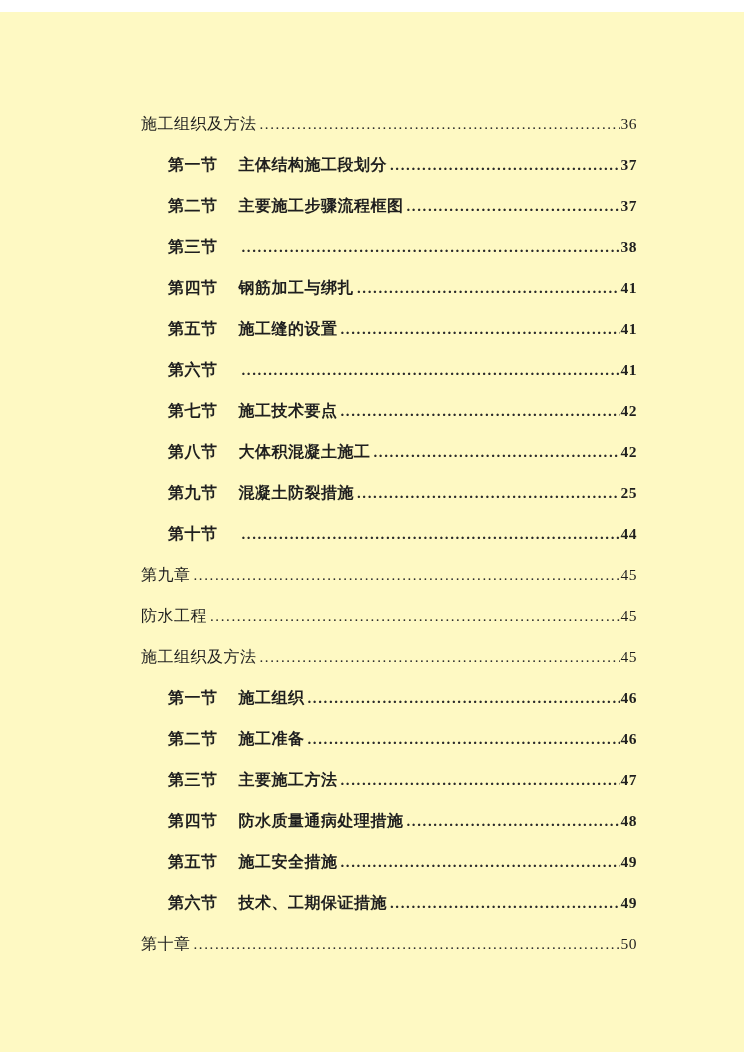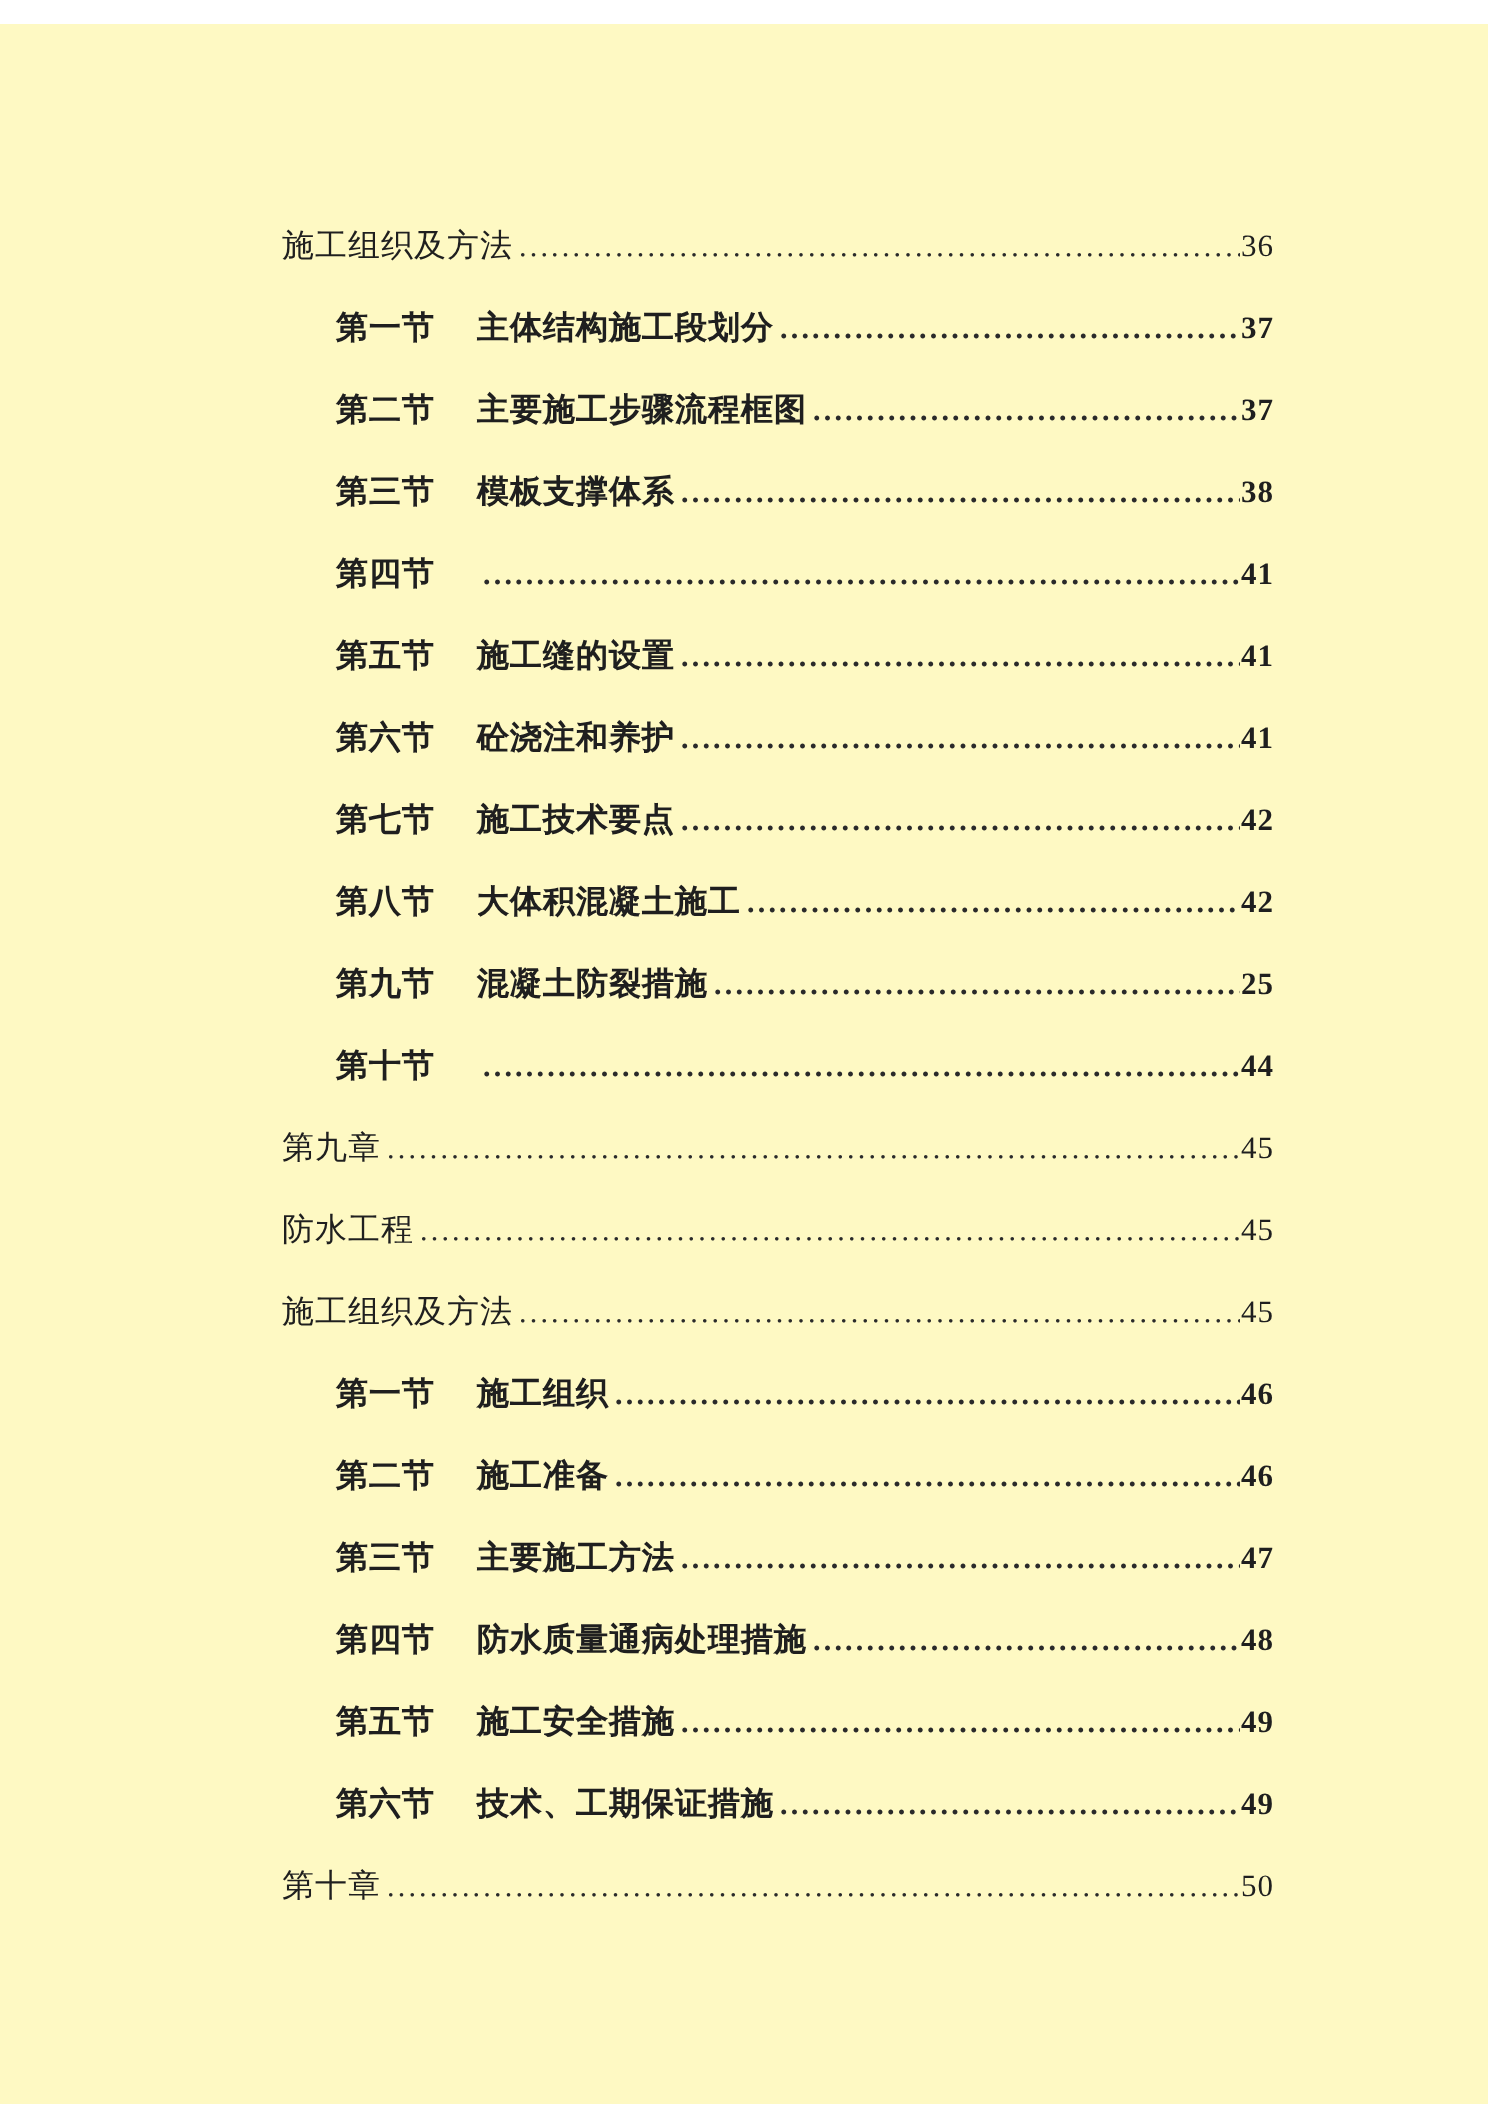--- a/index.html
+++ b/index.html
@@ -64,38 +64,37 @@
     <span class="toc-page">37</span>
   </div>
       <div class="toc-row section">
     <span class="toc-num">第二节</span>
     <span class="toc-title">主要施工步骤流程框图</span>
     <span class="toc-leader">................................................................................................................................................................</span>
     <span class="toc-page">37</span>
   </div>
       <div class="toc-row section">
     <span class="toc-num">第三节</span>
-    <span class="toc-title">模板支撑体系</span>
     <span class="toc-leader">................................................................................................................................................................</span>
     <span class="toc-page">38</span>
   </div>
       <div class="toc-row section">
     <span class="toc-num">第四节</span>
+    <span class="toc-title">钢筋加工与绑扎</span>
     <span class="toc-leader">................................................................................................................................................................</span>
     <span class="toc-page">41</span>
   </div>
       <div class="toc-row section">
     <span class="toc-num">第五节</span>
     <span class="toc-title">施工缝的设置</span>
     <span class="toc-leader">................................................................................................................................................................</span>
     <span class="toc-page">41</span>
   </div>
       <div class="toc-row section">
     <span class="toc-num">第六节</span>
-    <span class="toc-title">砼浇注和养护</span>
     <span class="toc-leader">................................................................................................................................................................</span>
     <span class="toc-page">41</span>
   </div>
       <div class="toc-row section">
     <span class="toc-num">第七节</span>
     <span class="toc-title">施工技术要点</span>
     <span class="toc-leader">................................................................................................................................................................</span>
     <span class="toc-page">42</span>
   </div>
       <div class="toc-row section">

